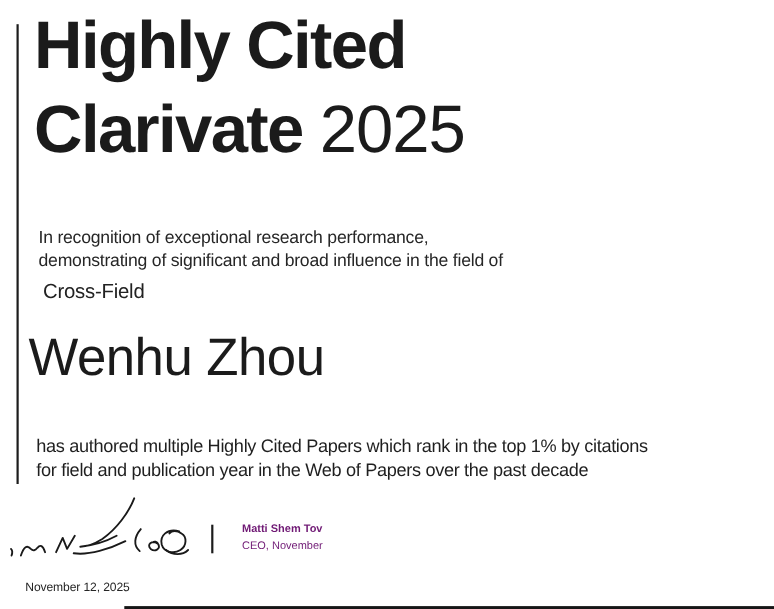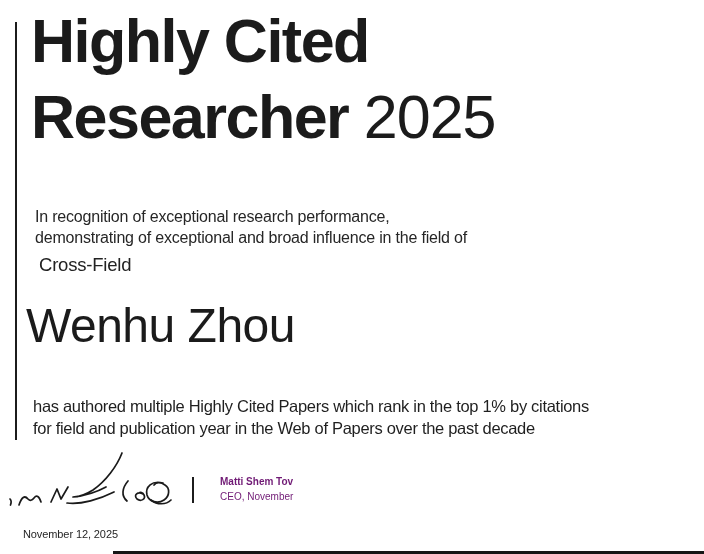--- a/index.html
+++ b/index.html
@@ -59,27 +59,27 @@
 </style>
 </head>
 <body>
 
 <div class="certificate">
 
   <div class="left-rule"></div>
 
   <div class="title">
     <span>Highly Cited</span><br>
-    <span>Researcher</span>
+    <span>Clarivate</span>
     <span class="year">2025</span>
   </div>
 
   <div class="intro">
     <span>In recognition of exceptional research performance,</span><br>
-    <span>demonstrating of exceptional and broad influence in the field of</span>
+    <span>demonstrating of significant and broad influence in the field of</span>
   </div>
 
   <div class="field-line">Cross-Field</div>
 
   <div class="recipient">Wenhu Zhou</div>
 
   <div class="statement">
     <span>has authored multiple Highly Cited Papers which rank in the top 1% by citations</span><br>
     <span>for field and publication year in the Web of Papers over the past decade</span>
   </div>

